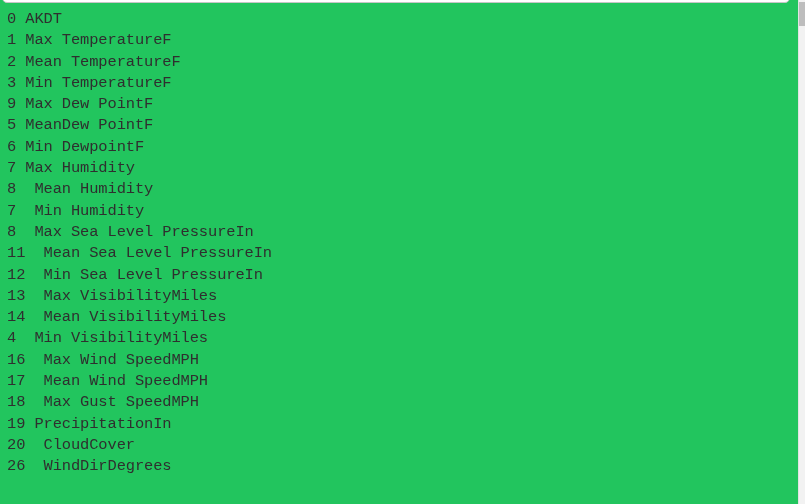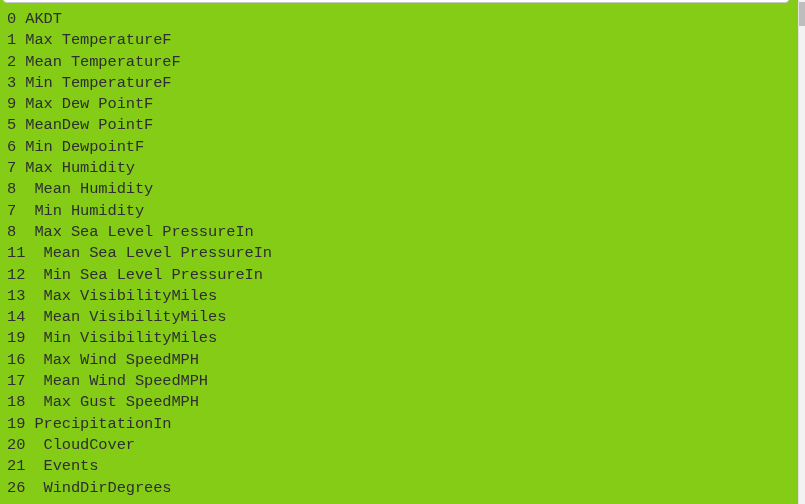--- a/index.html
+++ b/index.html
@@ -5,21 +5,21 @@
   * { margin: 0; padding: 0; box-sizing: border-box; }
   html, body {
     width: 805px; height: 504px;
     background: #ffffff;
     overflow: hidden;
     font-family: "Liberation Mono", "DejaVu Sans Mono", monospace;
   }
   .page {
     position: relative;
     width: 805px; height: 504px;
-    background: #84cc16;
+    background: #22c55e;
   }
   
   .cell-box {
     position: absolute;
     left: 2px;
     top: -44px;
     width: 788px;
     height: 47px;
     border: 1px solid #c6c6c6;
     border-radius: 5px;
@@ -69,27 +69,26 @@
     <div class="line">5 MeanDew PointF</div>
     <div class="line">6 Min DewpointF</div>
     <div class="line">7 Max Humidity</div>
     <div class="line">8  Mean Humidity</div>
     <div class="line">7  Min Humidity</div>
     <div class="line">8  Max Sea Level PressureIn</div>
     <div class="line">11  Mean Sea Level PressureIn</div>
     <div class="line">12  Min Sea Level PressureIn</div>
     <div class="line">13  Max VisibilityMiles</div>
     <div class="line">14  Mean VisibilityMiles</div>
-    <div class="line">19  Min VisibilityMiles</div>
+    <div class="line">4  Min VisibilityMiles</div>
     <div class="line">16  Max Wind SpeedMPH</div>
     <div class="line">17  Mean Wind SpeedMPH</div>
     <div class="line">18  Max Gust SpeedMPH</div>
     <div class="line">19 PrecipitationIn</div>
     <div class="line">20  CloudCover</div>
-    <div class="line">21  Events</div>
     <div class="line">26  WindDirDegrees</div>
   </div>
 
   <div class="scrollbar-track">
     <div class="scrollbar-thumb"></div>
   </div>
 
 </div>
 
 </body></html>

